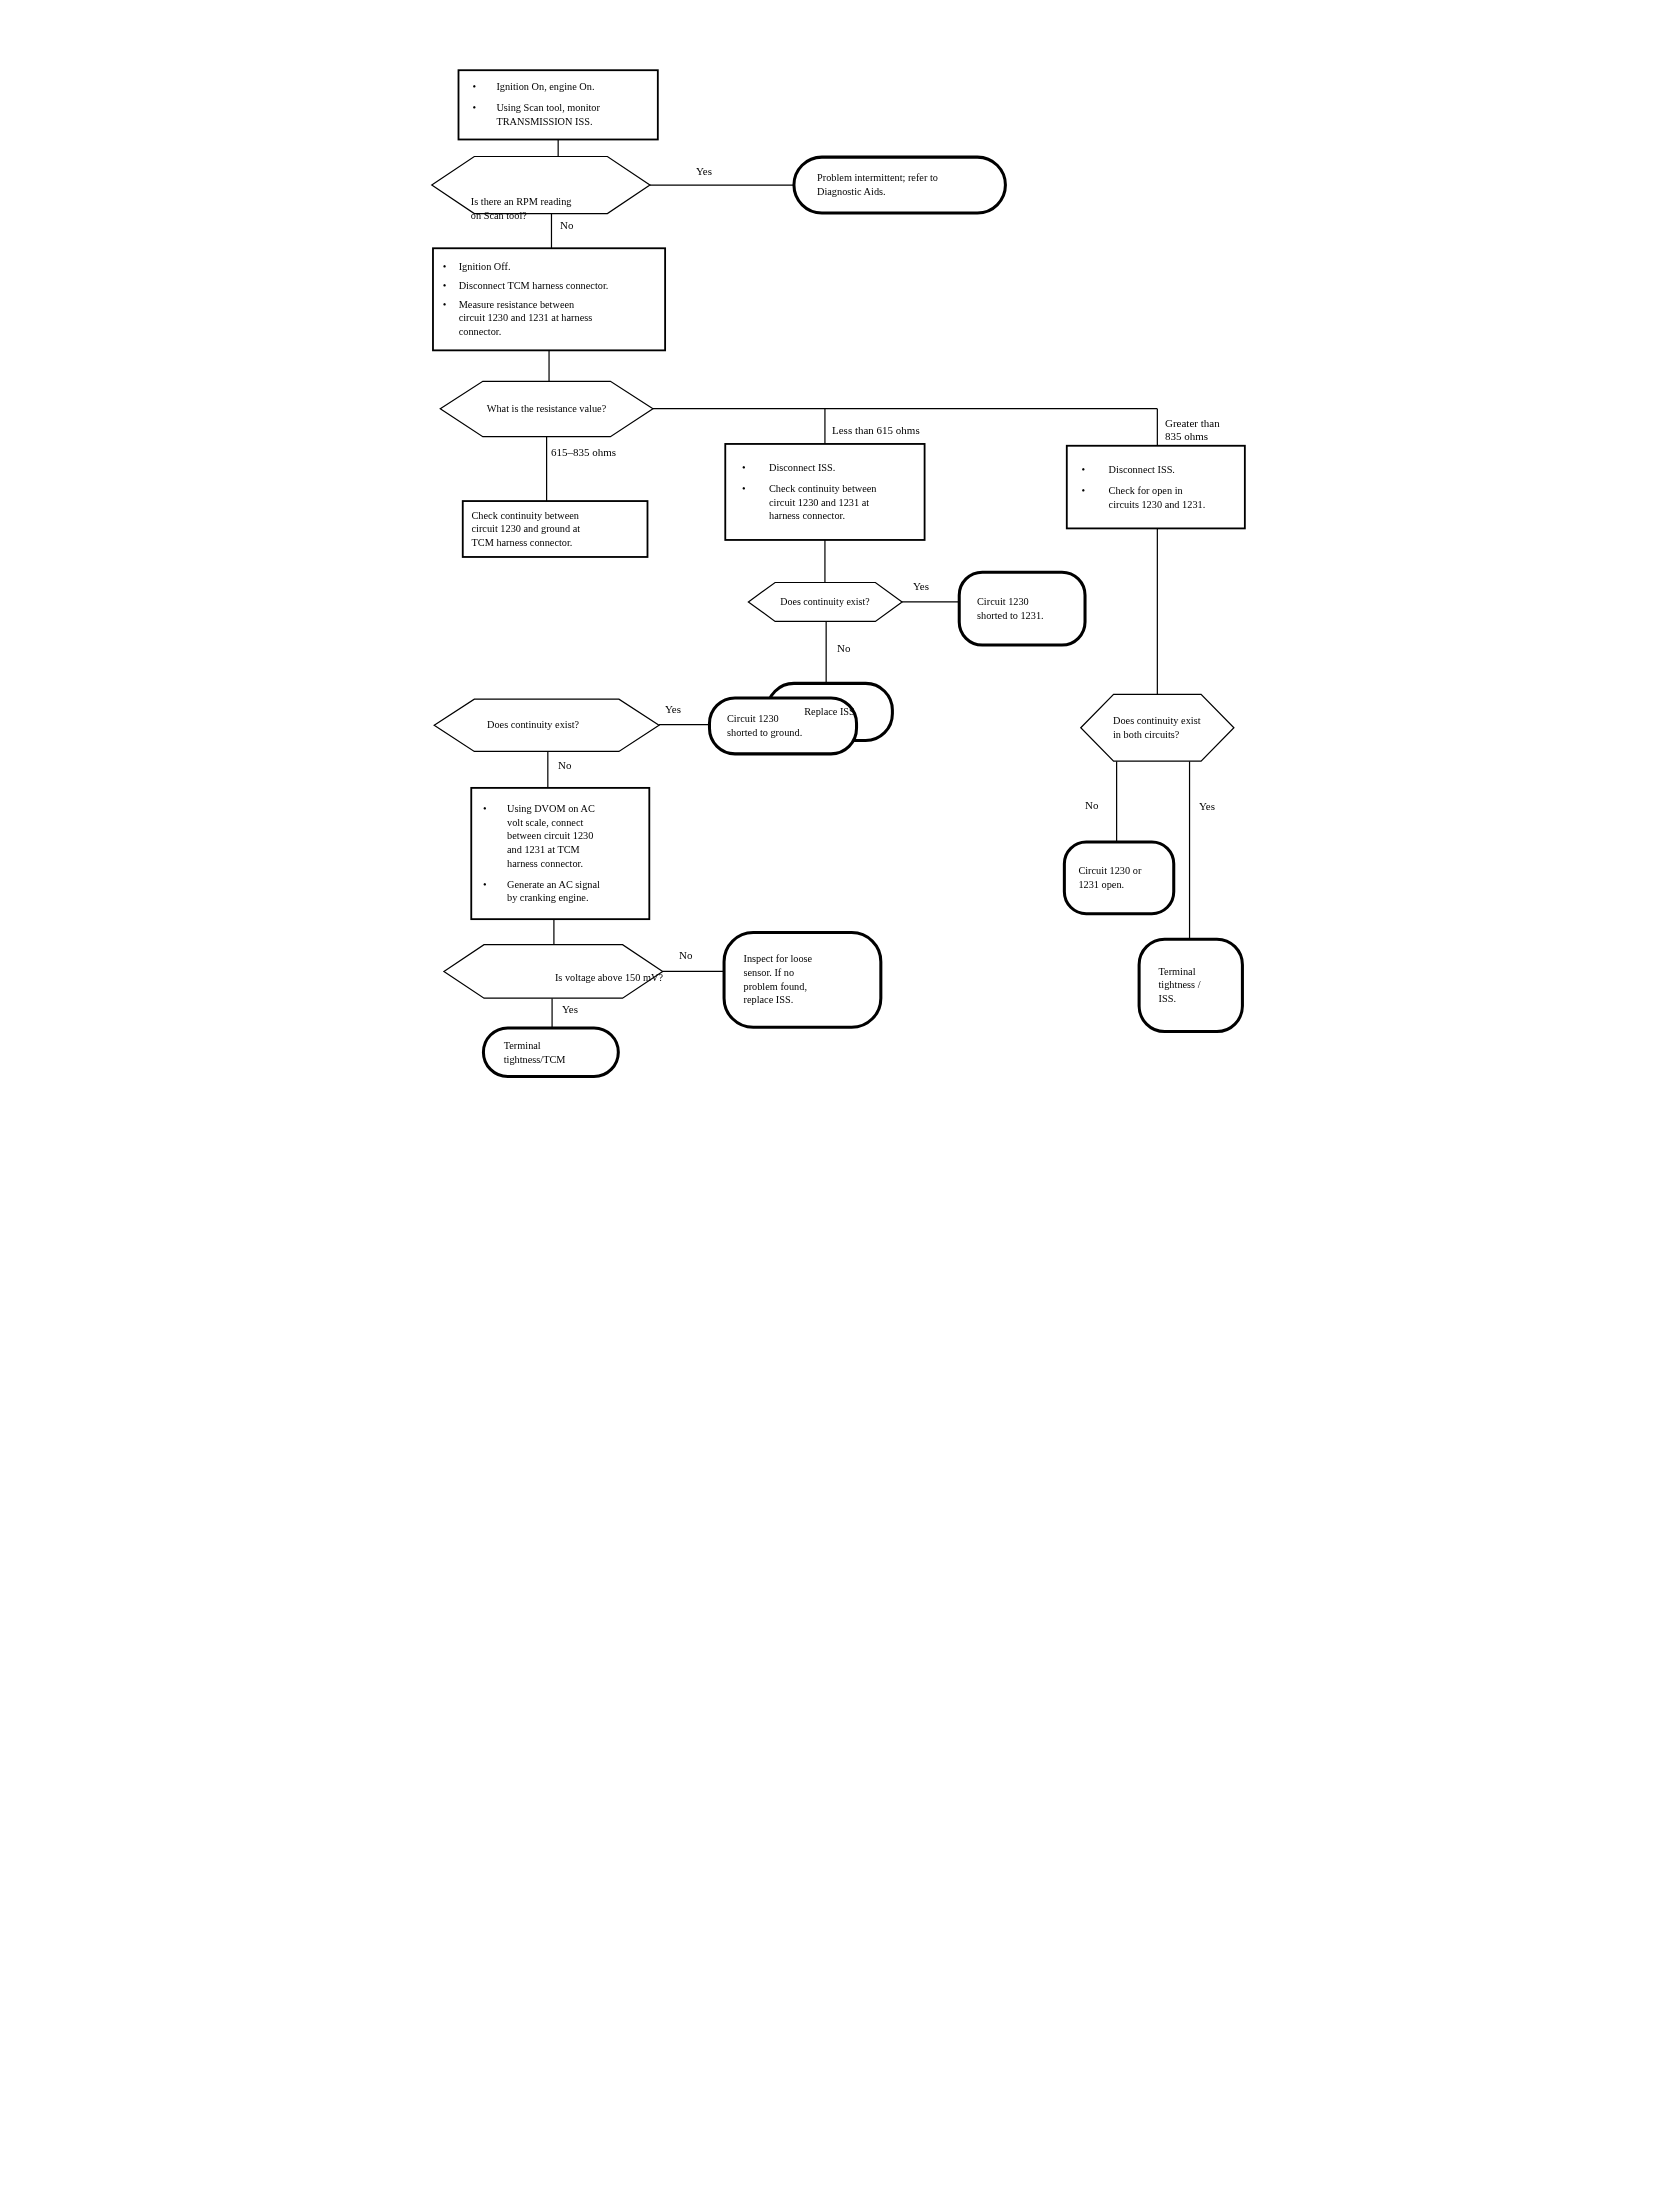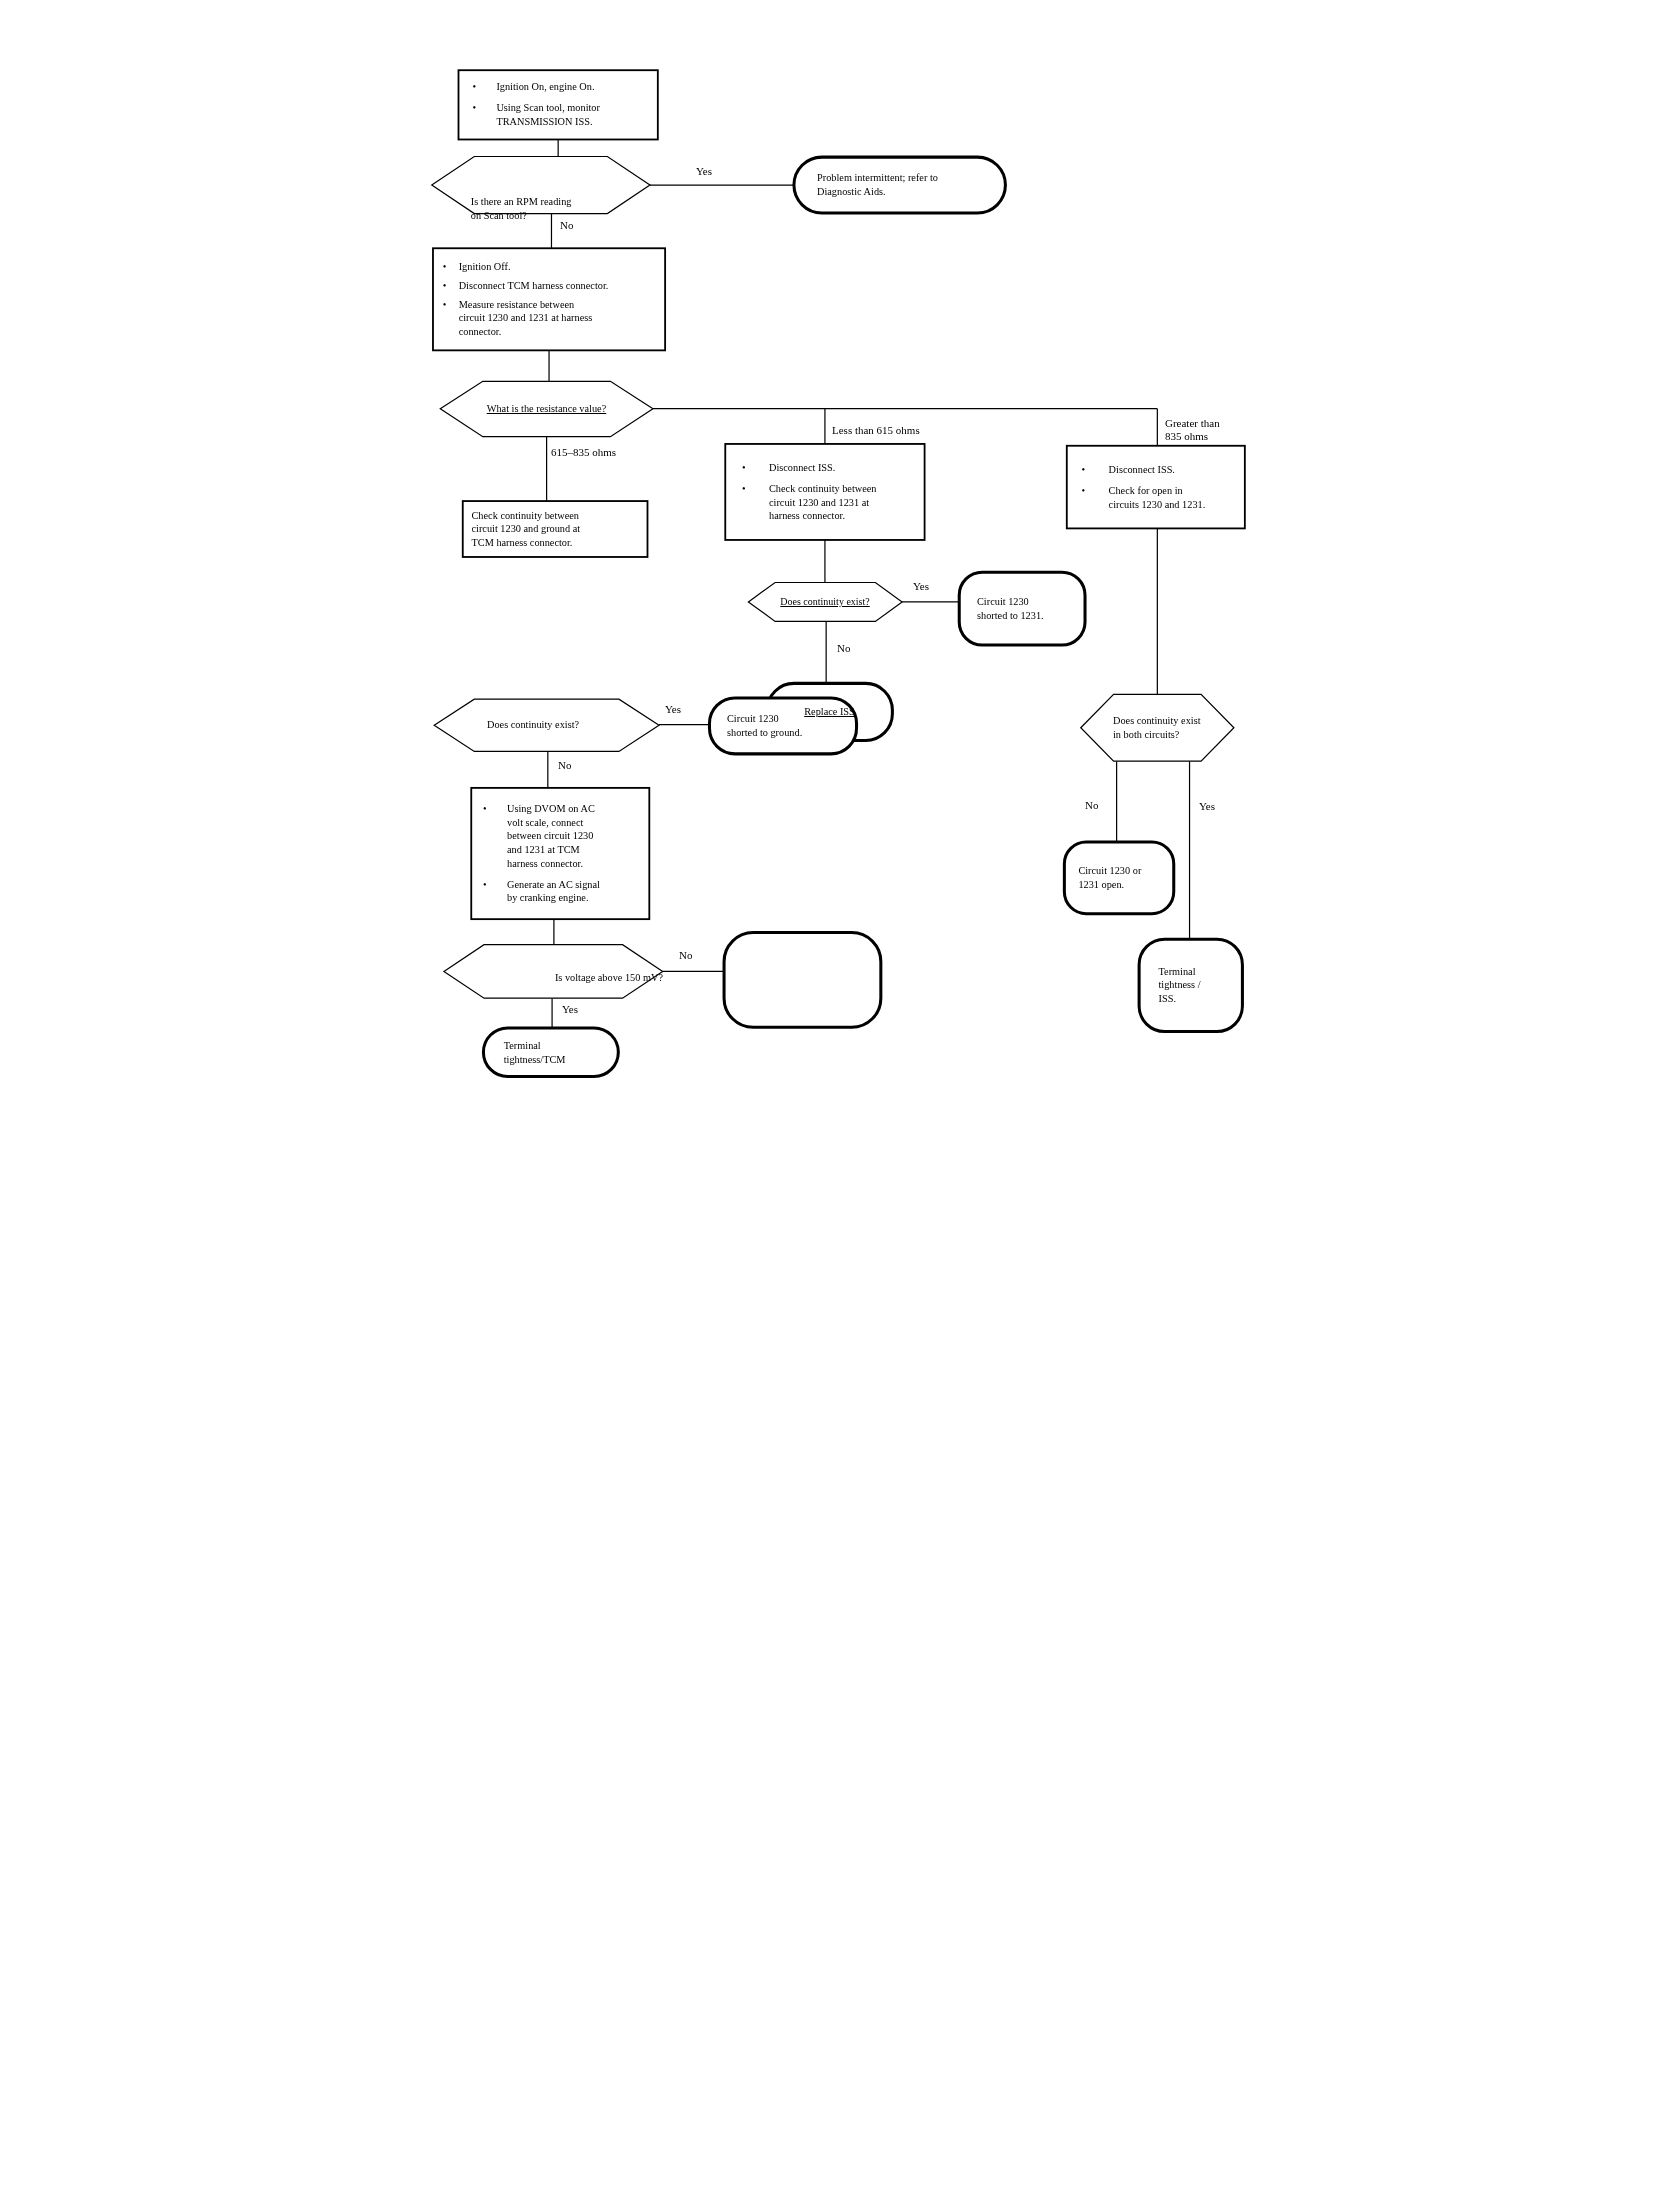--- a/index.html
+++ b/index.html
@@ -40,21 +40,20 @@
     justify-content: center;
     font-size: 10.3px;
     line-height: 1.32;
   }
   .node-text {
     white-space: pre-line;
   }
   .center {
     align-items: center;
     text-align: right;
-    text-decoration: underline;
   }
   .nowrap { white-space: nowrap; }
   .bullet-item {
     display: flex;
     flex-direction: row;
     align-items: flex-start;
   }
   .bullet-item + .bullet-item { margin-top: 7.3px; }
   .tight .bullet-item + .bullet-item { margin-top: 5.5px; }
   .blt {
@@ -256,20 +255,26 @@
       <span class="blt" style="width:24px;">•</span>
       <span class="btxt">Generate an AC signal
 by cranking engine.</span>
     </div>
   </div>
 
   <div class="node" style="left:25px;top:945px;width:219px;height:65px;padding-left:32px;text-align:right;">
     <span class="node-text nowrap">Is voltage above 150 mV?</span>
   </div>
 
+  <div class="node" style="left:305px;top:932px;width:157px;height:95px;padding-left:19.5px;">
+    <span class="node-text">Inspect for loose
+sensor. If no
+problem found,
+replace ISS.</span>
+  </div>
 
   <div class="node" style="left:64px;top:1028px;width:135px;height:49px;padding-left:20.7px;">
     <span class="node-text">Terminal
 tightness/TCM</span>
   </div>
 
   <div class="edge-label" style="left:277px;top:165px;">Yes</div>
   <div class="edge-label" style="left:141px;top:219px;">No</div>
   <div class="edge-label" style="left:132px;top:446px;">615–835 ohms</div>
   <div class="edge-label" style="left:413px;top:424px;">Less than 615 ohms</div>

